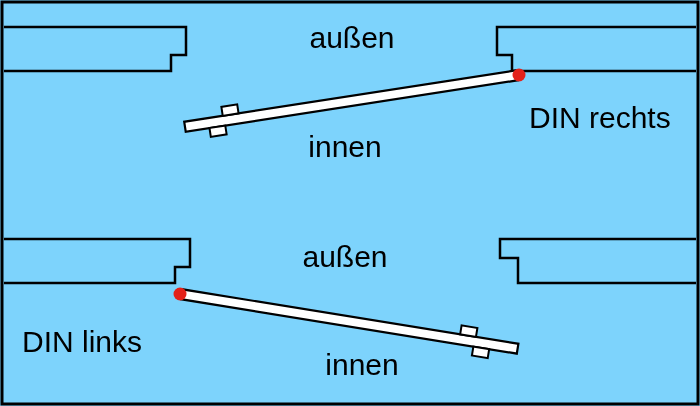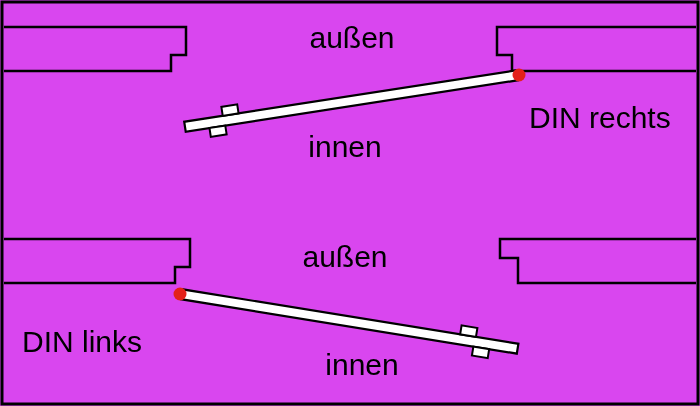--- a/index.html
+++ b/index.html
@@ -4,21 +4,21 @@
 <style>
   html, body {
     margin: 0;
     padding: 0;
     background: #ffffff;
   }
   .canvas {
     width: 700px;
     height: 406px;
     position: relative;
-    background: #d946ef;
+    background: #7dd3fc;
     overflow: hidden;
   }
   svg {
     display: block;
   }
   .wall {
     fill: none;
     stroke: #000000;
     stroke-width: 2.5;
     stroke-linejoin: miter;

